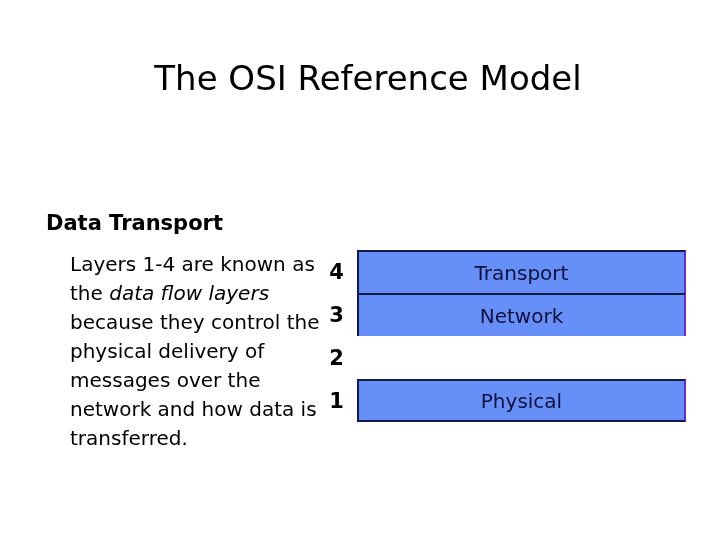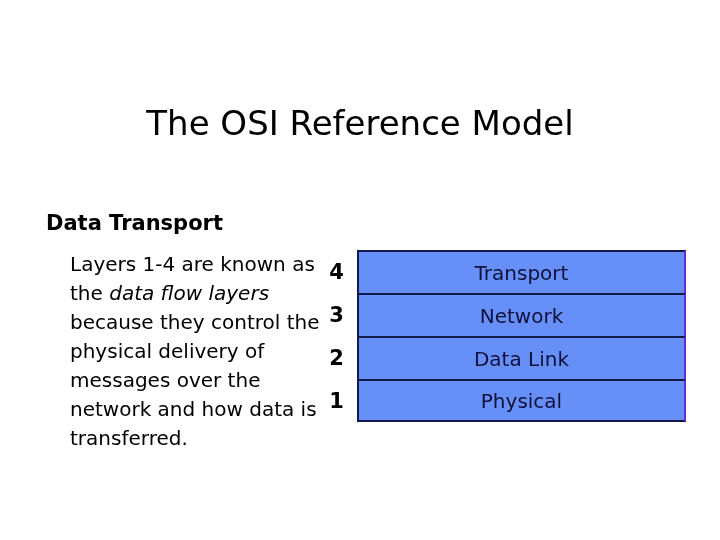--- a/index.html
+++ b/index.html
@@ -20,30 +20,29 @@
     left: 0;
     top: 0;
     width: 720px;
     height: 540px;
     background: #ffffff;
   }
 
   
   #slide-title {
     position: absolute;
-    left: 60px;
+    left: 68px;
     top: 58px;
     width: 600px;
     text-align: center;
     font-size: 34px;
     font-weight: 400;
     color: #000000;
     letter-spacing: 0px;
     white-space: nowrap;
-    margin-top: 45px;
   }
 
   
   #section-heading {
     position: absolute;
     left: 46px;
     top: 203px;
     font-size: 21px;
     font-weight: bold;
     color: #000000;
@@ -139,23 +138,20 @@
       <div class="layer-number">3</div>
       <div class="layer-spacer"></div>
       <div class="layer-box">
         <span class="layer-label">Network</span>
       </div>
     </div>
 
     <div class="layer-row">
       <div class="layer-number">2</div>
       <div class="layer-spacer"></div>
-      <div class="layer-box">
-        <span class="layer-label">Data Link</span>
-      </div>
     </div>
 
     <div class="layer-row">
       <div class="layer-number">1</div>
       <div class="layer-spacer"></div>
       <div class="layer-box">
         <span class="layer-label">Physical</span>
       </div>
     </div>
 

